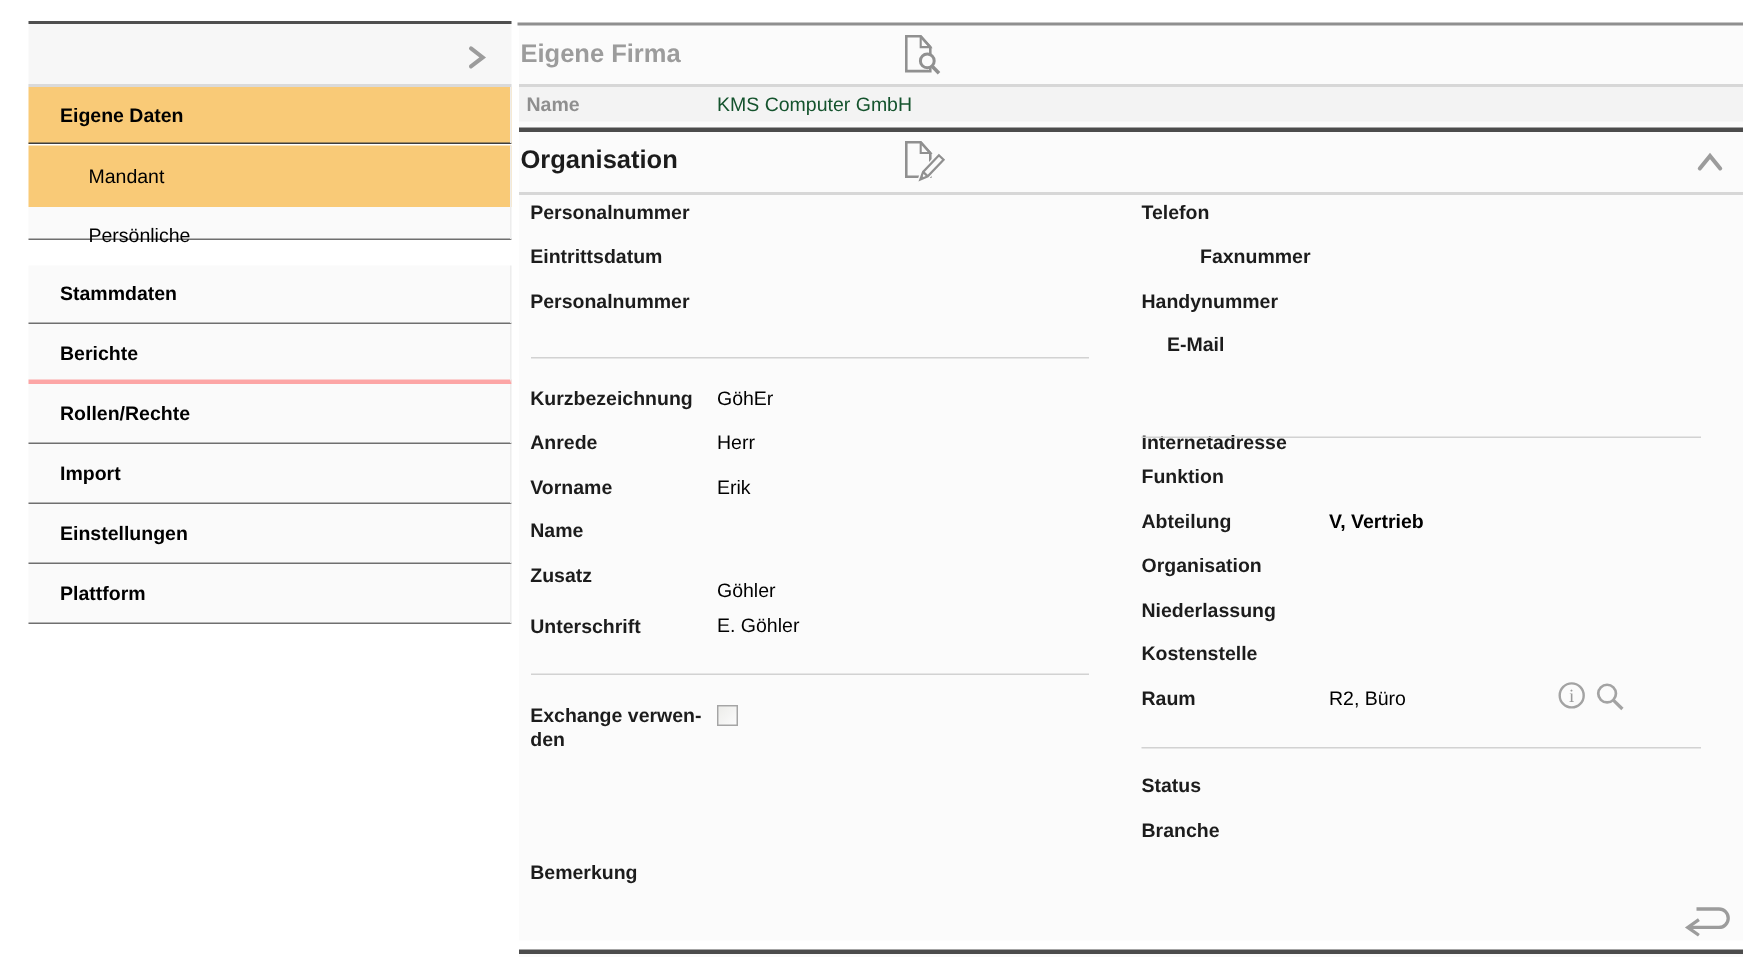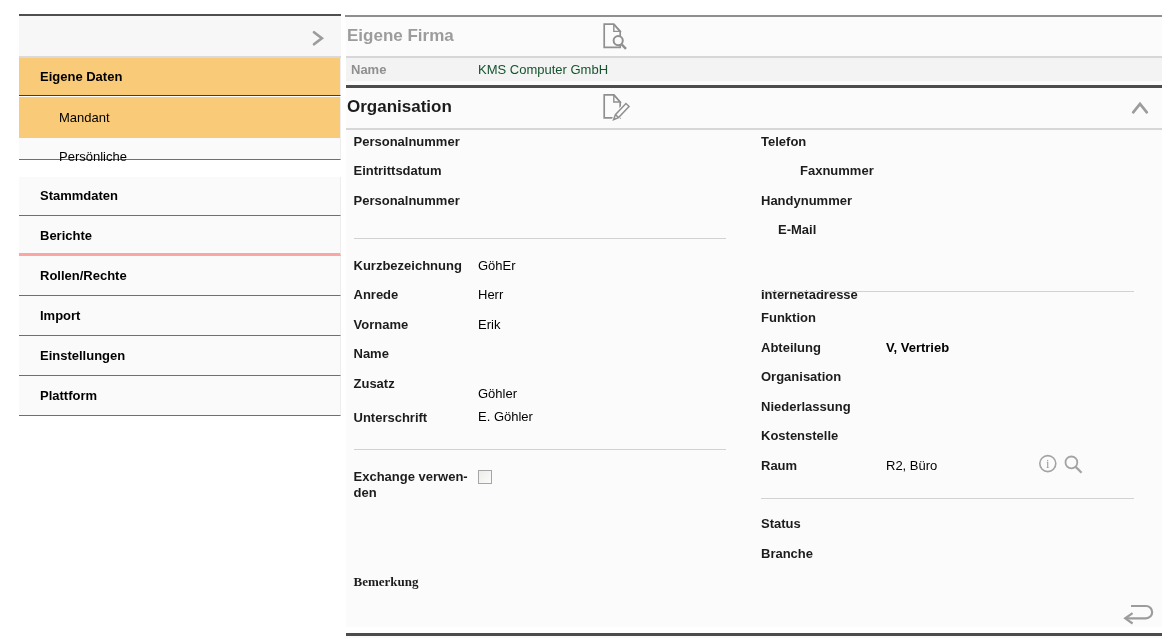--- a/index.html
+++ b/index.html
@@ -85,21 +85,21 @@
   <div class="l" style="left:353.5px;top:316.5px;">Vorname</div>
 <div class="v" style="left:478px;top:316.5px;">Erik</div>
   <div class="l" style="left:353.5px;top:346px;">Name</div>
 <div class="v" style="left:478px;top:346px;margin-top:40px;">Göhler</div>
   <div class="l" style="left:353.5px;top:375.5px;">Zusatz</div>
   <div class="l" style="left:353.5px;top:409.5px;">Unterschrift</div>
 <div class="v" style="left:478px;top:408.5px;">E. Göhler</div>
   <div class="div" style="left:353.5px;top:448.5px;width:372px;"></div>
   <div class="l" style="left:353.5px;top:469px;line-height:16px;">Exchange verwen-<br>den</div>
   <div class="cb"></div>
-  <div class="l" style="left:353.5px;top:574px;font-family:Liberation Serif, serif;">Bemerkung</div>
+  <div class="l" style="left:353.5px;top:574px;">Bemerkung</div>
 
   <div class="l" style="left:761px;top:133.5px;">Telefon</div>
   <div class="l" style="left:761px;top:163px;margin-left:39px;">Faxnummer</div>
   <div class="l" style="left:761px;top:192.5px;">Handynummer</div>
   <div class="l" style="left:778px;top:222px;">E-Mail</div>
   <div class="l" style="left:761px;top:263px;margin-top:24px;">Internetadresse</div>
   <div class="div" style="left:761px;top:291px;width:373px;"></div>
   <div class="l" style="left:761px;top:310px;">Funktion</div>
   <div class="l" style="left:761px;top:339.5px;">Abteilung</div>
 <div class="v" style="left:886px;top:339.5px;font-weight:bold;">V, Vertrieb</div>

